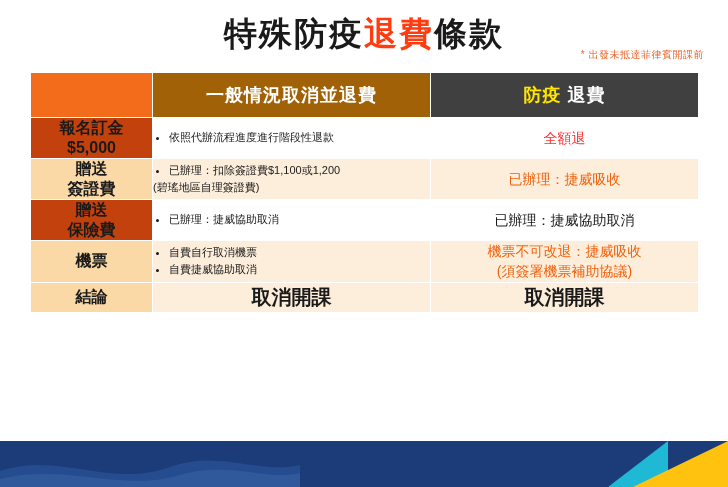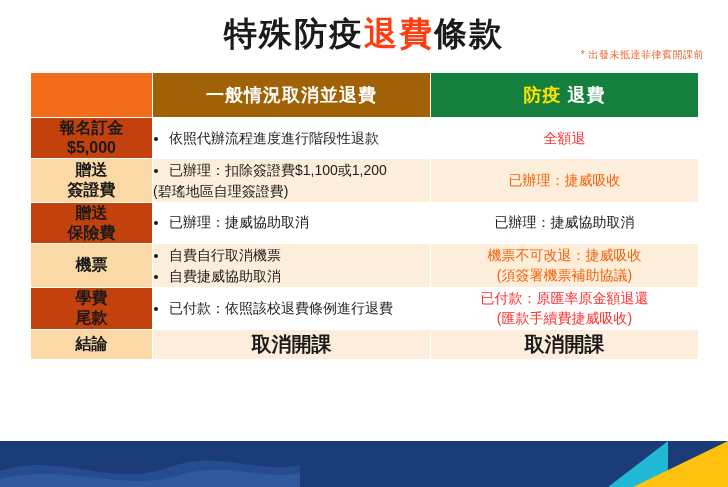--- a/index.html
+++ b/index.html
@@ -69,21 +69,21 @@
   .hdr-gen {
     background: #a16207;
     color: #ffffff;
     font-size: 18px;
     font-weight: bold;
     text-align: center;
     height: 44px;
     letter-spacing: 1px;
   }
   .hdr-epi {
-    background: #15803d;
+    background: #404040;
     text-align: center;
     height: 44px;
     font-size: 18px;
     font-weight: bold;
     letter-spacing: 1px;
   }
   .hdr-epi .y { color: #ffe400; }
   .hdr-epi .w { color: #ffffff; }
 
   
@@ -94,21 +94,21 @@
     color: #1a1a1a;
     line-height: 1.25;
     padding: 8px 2px;
   }
   .lab-white { background: #c2410c; }
   .lab-tint  { background: #fbd9a6; }
 
   
   .cell {
     padding: 8px 10px;
-    font-size: 14px;
+    font-size: 11px;
     color: #1a1a1a;
     line-height: 1.45;
   }
   .cell-white { background: #ffffff; }
   .cell-tint  { background: #fdeedb; }
   .cell ul {
     margin: 0;
     padding-left: 16px;
     list-style: disc;
   }
@@ -259,35 +259,20 @@
           <li>自費自行取消機票</li>
           <li>自費捷威協助取消</li>
         </ul>
       </td>
       <td class="cell cell-tint center orange mid">
         <div>機票不可改退：捷威吸收</div>
         <div>(須簽署機票補助協議)</div>
       </td>
     </tr>
 
-    <tr>
-      <td class="lab lab-white">
-        <div>學費</div>
-        <div>尾款</div>
-      </td>
-      <td class="cell cell-white">
-        <ul>
-              <li>已付款：依照該校退費條例進行退費</li>
-            </ul>
-      </td>
-      <td class="cell cell-white center red mid">
-        <div>已付款：原匯率原金額退還</div>
-        <div>(匯款手續費捷威吸收)</div>
-      </td>
-    </tr>
 
     <tr>
       <td class="lab lab-tint">結論</td>
       <td class="cell cell-tint center big">取消開課</td>
       <td class="cell cell-tint center big">取消開課</td>
     </tr>
   </tbody>
     </table>
 
   <div class="footer">

